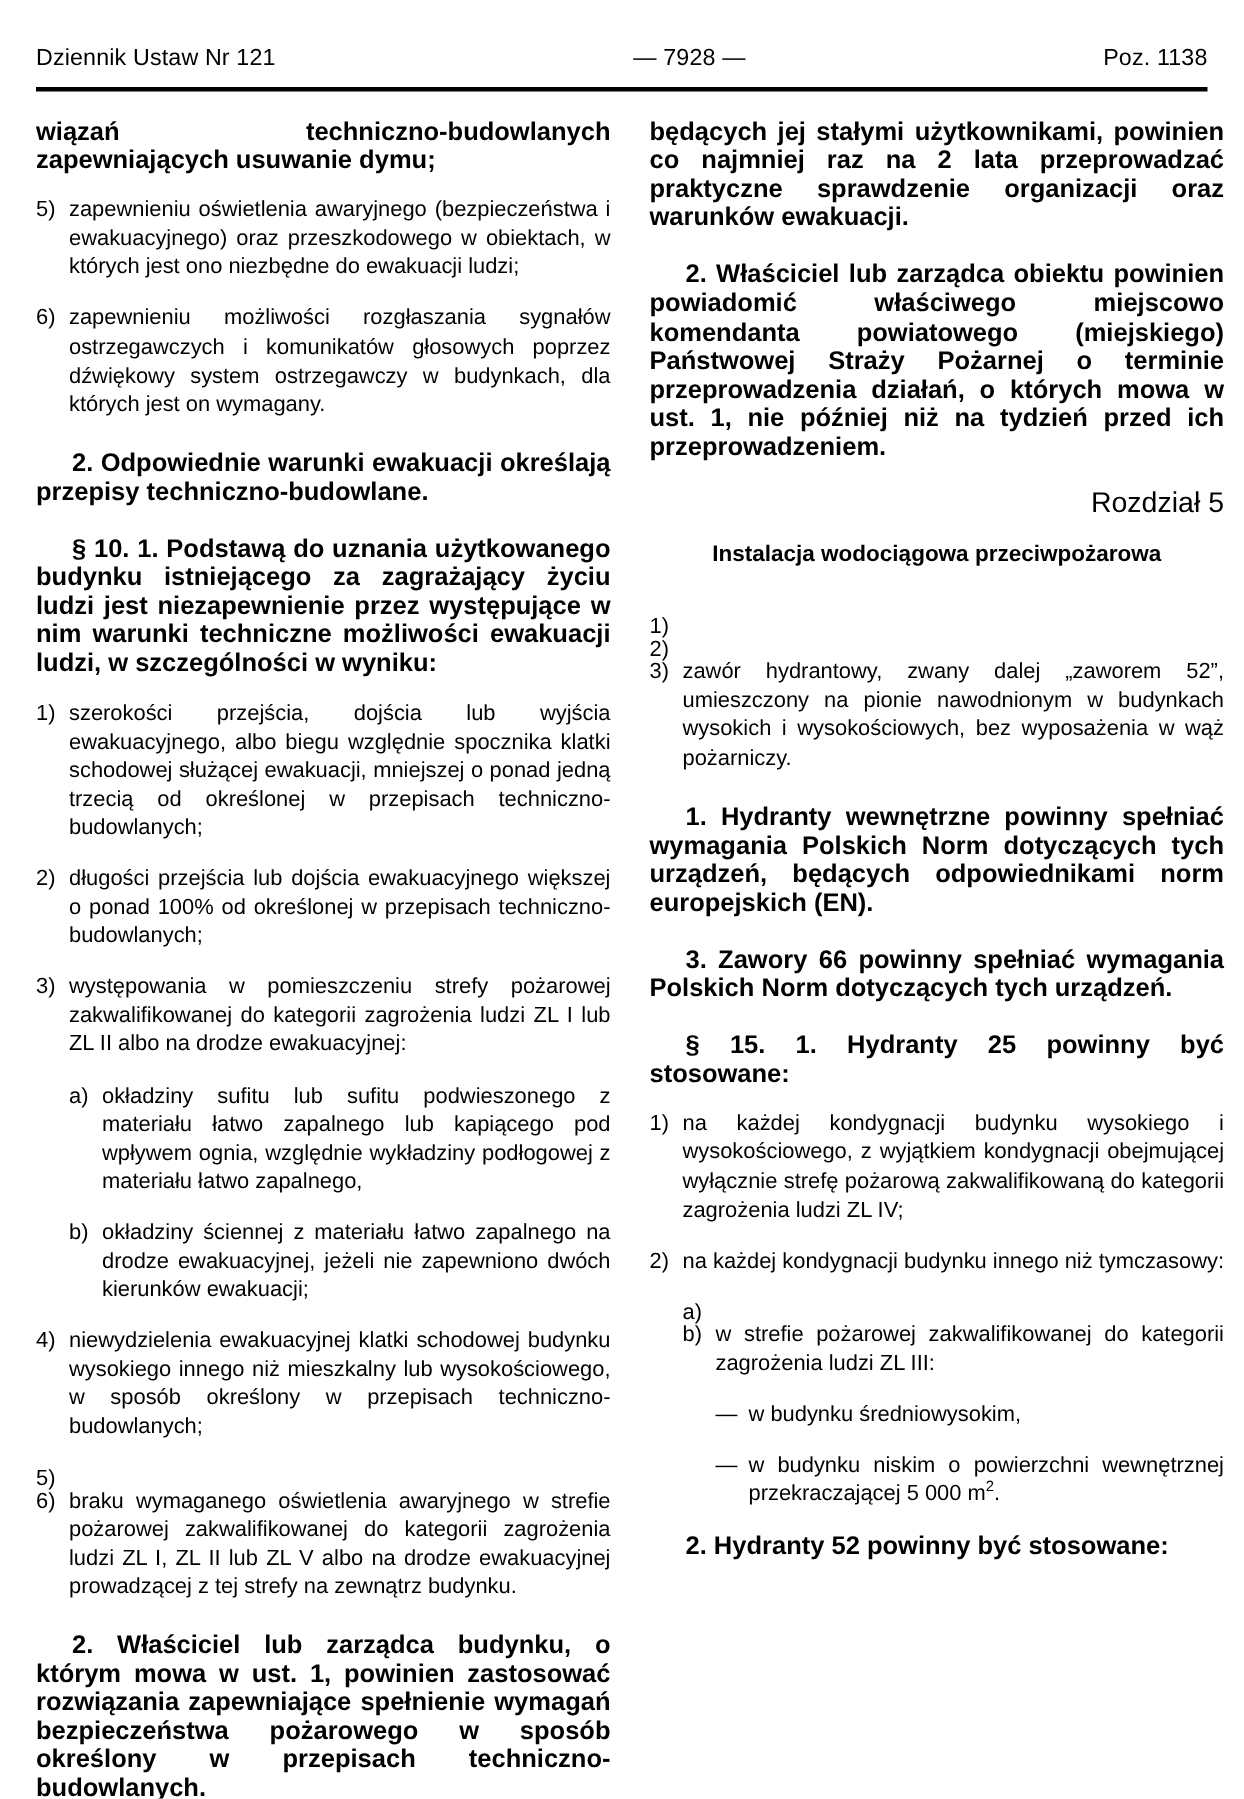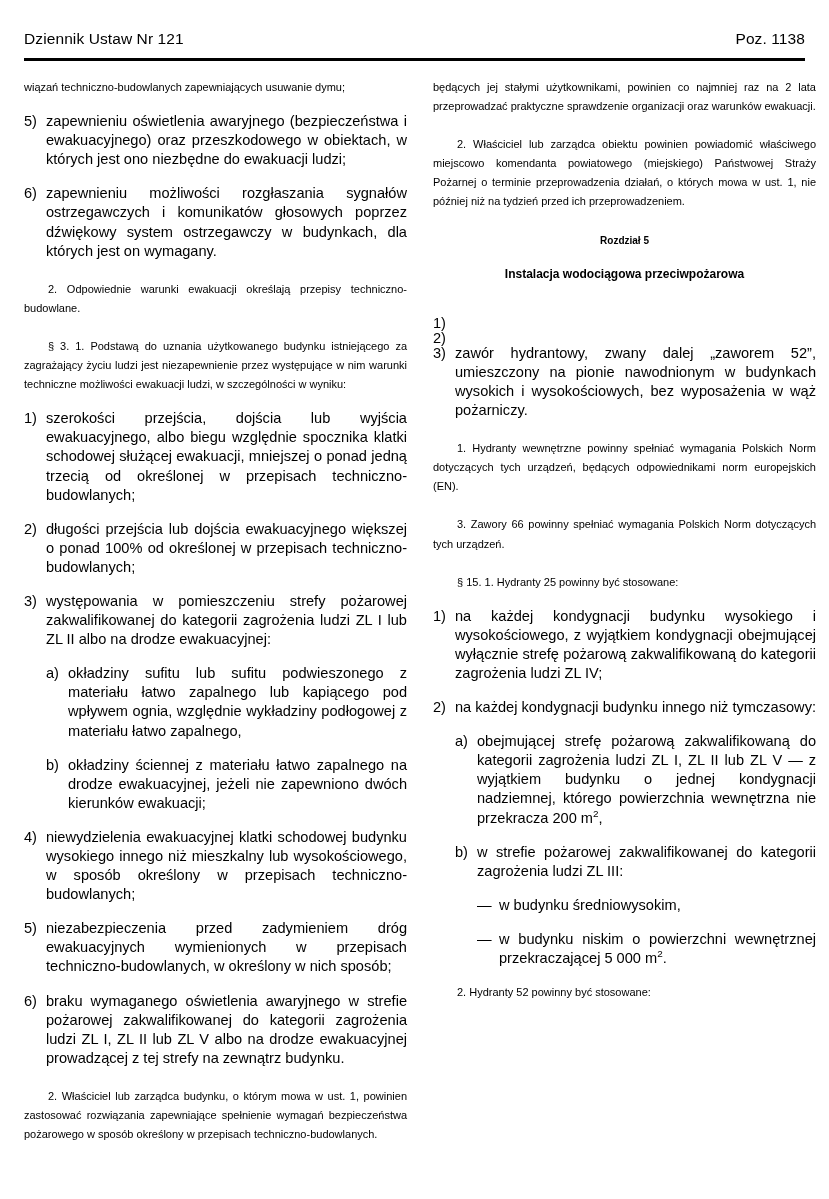--- a/index.html
+++ b/index.html
@@ -61,26 +61,27 @@
     display: flex;
     gap: 26px;
   }
   .col {
     width: 383px;
     flex: 0 0 383px;
   }
 
   
   .p {
-    font-size: 11px;
+    font-size: 17px;
     line-height: 19.1px;
     text-align: justify;
     margin: 0 0 0 0;
     hyphens: manual;
     word-spacing: 0px;
+    font-weight: bold;
   }
   .gap-m { height: 15px; }
   .gap-l { height: 19px; }
 
   
   .p.indent { text-indent: 24px; }
 
   
   .li {
     font-size: 14.6px;
@@ -113,45 +114,45 @@
   .li.lvl3 > .marker {
     left: 44px;
     width: 22px;
   }
 
   
   .p, .li { text-align-last: left; }
 
   
   .chapter-no {
-    font-size: 10px;
+    font-size: 19px;
     line-height: 19.1px;
-    text-align: center;
-    font-weight: bold;
+    text-align: right;
   }
   .chapter-title {
-    font-size: 12px;
+    font-size: 15px;
     line-height: 19.1px;
     text-align: center;
     font-weight: bold;
   }
 
   sup {
     font-size: 0.68em;
     line-height: 0;
     vertical-align: super;
   }
 </style>
 </head>
 <body>
 
 <div class="page">
 
   <div class="running-head">
     <span class="rh-left">Dziennik Ustaw Nr 121</span>
+    <span class="rh-mid">— 7928 —</span>
     <span class="rh-right">Poz. 1138</span>
   </div>
   <div class="head-rule"></div>
 
   <div class="columns">
 
     <div class="col">
 
       <div class="p">wiązań techniczno-budowlanych zapewniających usuwanie dymu;</div>
       <div class="gap-m"></div>
@@ -164,21 +165,21 @@
 
       <div class="li">
         <span class="marker">6)</span>
         <span>zapewnieniu możliwości rozgłaszania sygnałów ostrzegawczych i komunikatów głosowych poprzez dźwiękowy system ostrzegawczy w budynkach, dla których jest on wymagany.</span>
       </div>
       <div class="gap-l"></div>
 
       <div class="p indent">2. Odpowiednie warunki ewakuacji określają przepisy techniczno-budowlane.</div>
       <div class="gap-l"></div>
 
-      <div class="p indent">§ 3. 1. Podstawą do uznania użytkowanego budynku istniejącego za zagrażający życiu ludzi jest niezapewnienie przez występujące w nim warunki techniczne możliwości ewakuacji ludzi, w szczególności w wyniku:</div>
+      <div class="p indent">§ 10. 1. Podstawą do uznania użytkowanego budynku istniejącego za zagrażający życiu ludzi jest niezapewnienie przez występujące w nim warunki techniczne możliwości ewakuacji ludzi, w szczególności w wyniku:</div>
       <div class="gap-m"></div>
 
       <div class="li">
         <span class="marker">1)</span>
         <span>szerokości przejścia, dojścia lub wyjścia ewakuacyjnego, albo biegu względnie spocznika klatki schodowej służącej ewakuacji, mniejszej o ponad jedną trzecią od określonej w przepisach techniczno-budowlanych;</span>
       </div>
       <div class="gap-m"></div>
 
       <div class="li">
         <span class="marker">2)</span>
@@ -205,21 +206,20 @@
       <div class="gap-m"></div>
 
       <div class="li">
         <span class="marker">4)</span>
         <span>niewydzielenia ewakuacyjnej klatki schodowej budynku wysokiego innego niż mieszkalny lub wysokościowego, w sposób określony w przepisach techniczno-budowlanych;</span>
       </div>
       <div class="gap-m"></div>
 
       <div class="li">
         <span class="marker">5)</span>
-        <span>niezabezpieczenia przed zadymieniem dróg ewakuacyjnych wymienionych w przepisach techniczno-budowlanych, w określony w nich sposób;</span>
       </div>
       <div class="gap-m"></div>
 
       <div class="li">
         <span class="marker">6)</span>
         <span>braku wymaganego oświetlenia awaryjnego w strefie pożarowej zakwalifikowanej do kategorii zagrożenia ludzi ZL I, ZL II lub ZL V albo na drodze ewakuacyjnej prowadzącej z tej strefy na zewnątrz budynku.</span>
       </div>
       <div class="gap-l"></div>
 
       <div class="p indent">2. Właściciel lub zarządca budynku, o którym mowa w ust. 1, powinien zastosować rozwiązania zapewniające spełnienie wymagań bezpieczeństwa pożarowego w sposób określony w przepisach techniczno-budowlanych.</div>
@@ -273,21 +273,20 @@
       <div class="gap-m"></div>
 
       <div class="li">
         <span class="marker">2)</span>
         <span>na każdej kondygnacji budynku innego niż tymczasowy:</span>
       </div>
       <div class="gap-m"></div>
 
       <div class="li lvl2">
         <span class="marker">a)</span>
-        <span><span>obejmującej strefę pożarową zakwalifikowaną do kategorii zagrożenia ludzi ZL I, ZL II lub ZL V — z wyjątkiem budynku o jednej kondygnacji nadziemnej, którego powierzchnia wewnętrzna nie przekracza 200 m</span><sup>2</sup><span>,</span></span>
       </div>
       <div class="gap-m"></div>
 
       <div class="li lvl2">
         <span class="marker">b)</span>
         <span>w strefie pożarowej zakwalifikowanej do kategorii zagrożenia ludzi ZL III:</span>
       </div>
       <div class="gap-m"></div>
 
       <div class="li lvl3">

